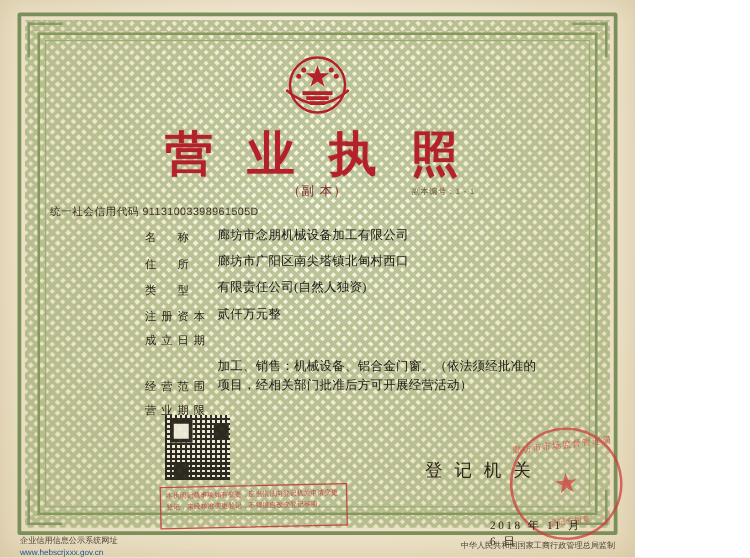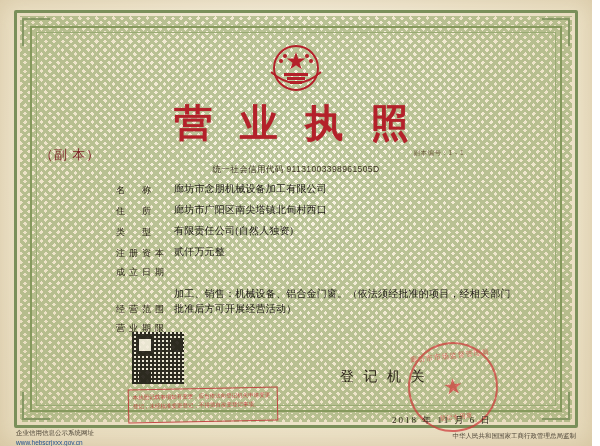--- a/index.html
+++ b/index.html
@@ -8,21 +8,21 @@
   }
   body {
     width: 600px;
     height: 446px;
     background: #ffffff;
     font-family: "Liberation Sans", sans-serif;
     overflow: hidden;
   }
   #license {
     position: relative;
-    width: 592px;
+    width: 508px;
     height: 446px;
     background: #f2ead6;
     background-image:
       radial-gradient(ellipse at 50% 35%, #fbf6e8 0%, #f0e6cd 55%, #e6d9ba 100%);
     box-sizing: border-box;
     overflow: hidden;
     padding-left: 16px;
   }
   
   .paper-edge {
@@ -100,38 +100,39 @@
     font-size: 38px;
     font-weight: bold;
     letter-spacing: 9px;
     color: #b4212a;
     text-shadow: 0 0 1px rgba(140,20,26,.6);
   }
   .subtitle {
     position: absolute;
     left: 0; right: 0;
     top: 110px;
-    font-family: "Liberation Serif", serif;
-    font-size: 13px;
+    text-align: center;
+    font-family: "Liberation Serif", serif;
+    font-size: 10px;
     color: #7b1f24;
     letter-spacing: 1px;
   }
   .copy-no {
     position: absolute;
     right: 88px;
     top: 113px;
     font-size: 6.5px;
     color: #6a5a3a;
     letter-spacing: .5px;
   }
   .credit-code {
     position: absolute;
     left: 0; right: 0;
     top: 128px;
-    text-align: center;
+    text-align: left;
     font-size: 8.5px;
     color: #3c3222;
     letter-spacing: .4px;
   }
 
   
   .fields {
     position: absolute;
     left: 76px;
     right: 36px;

